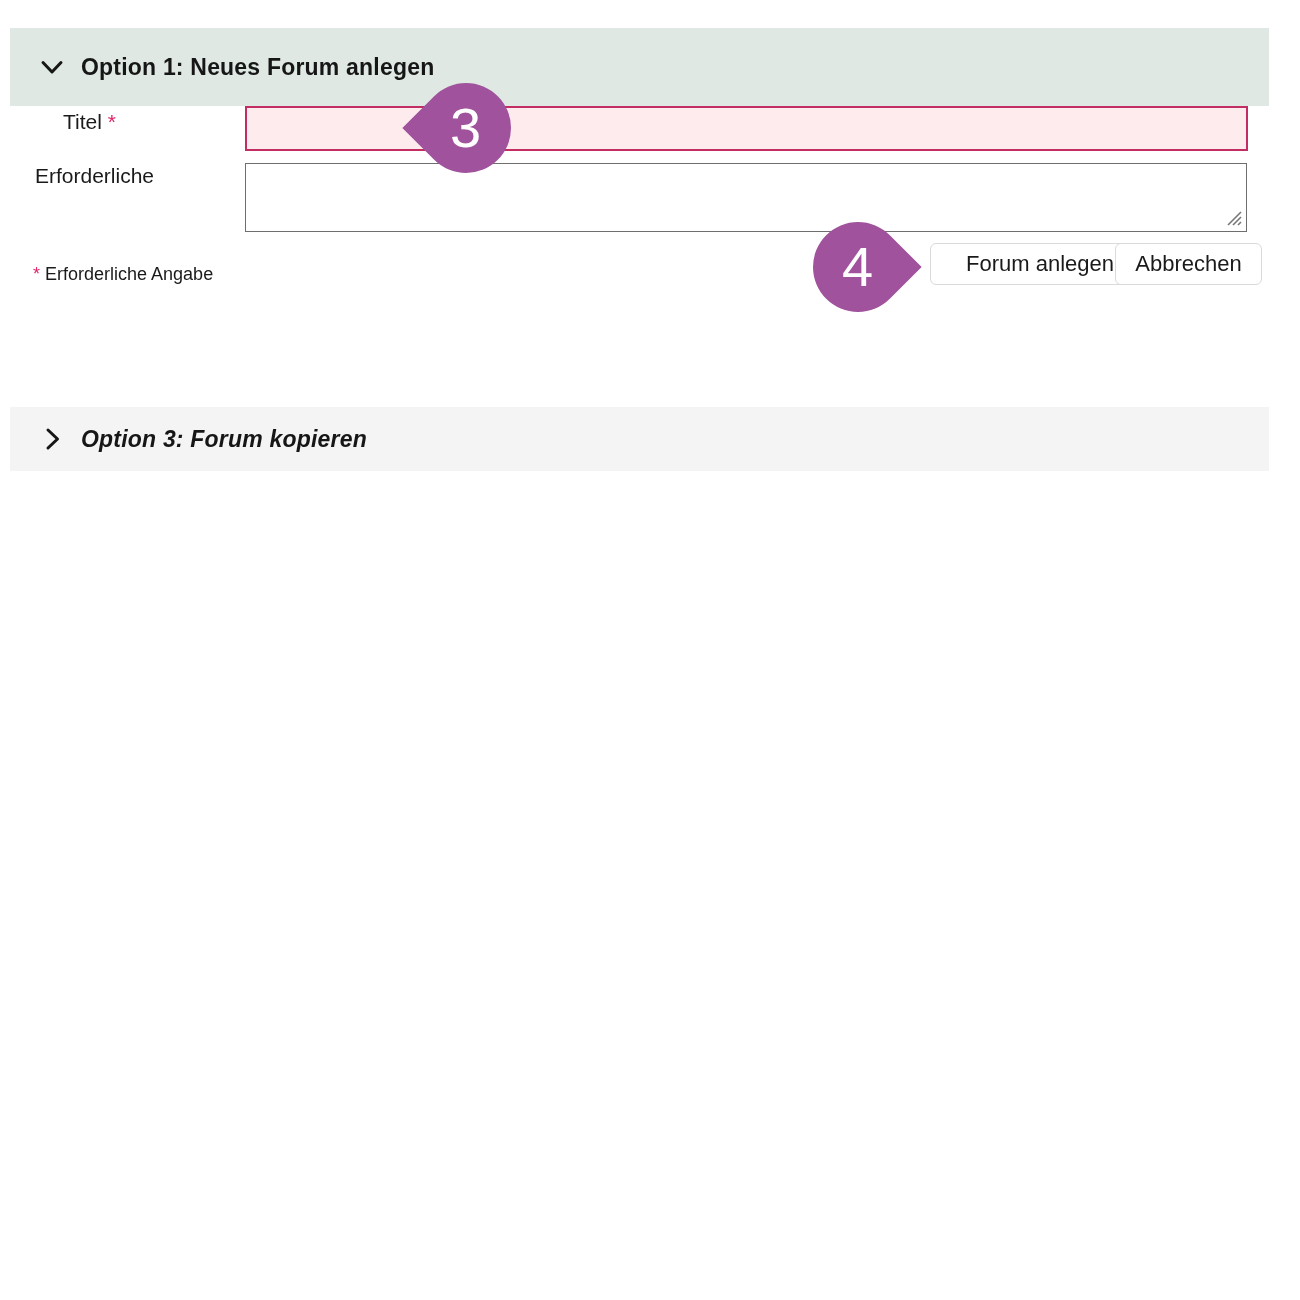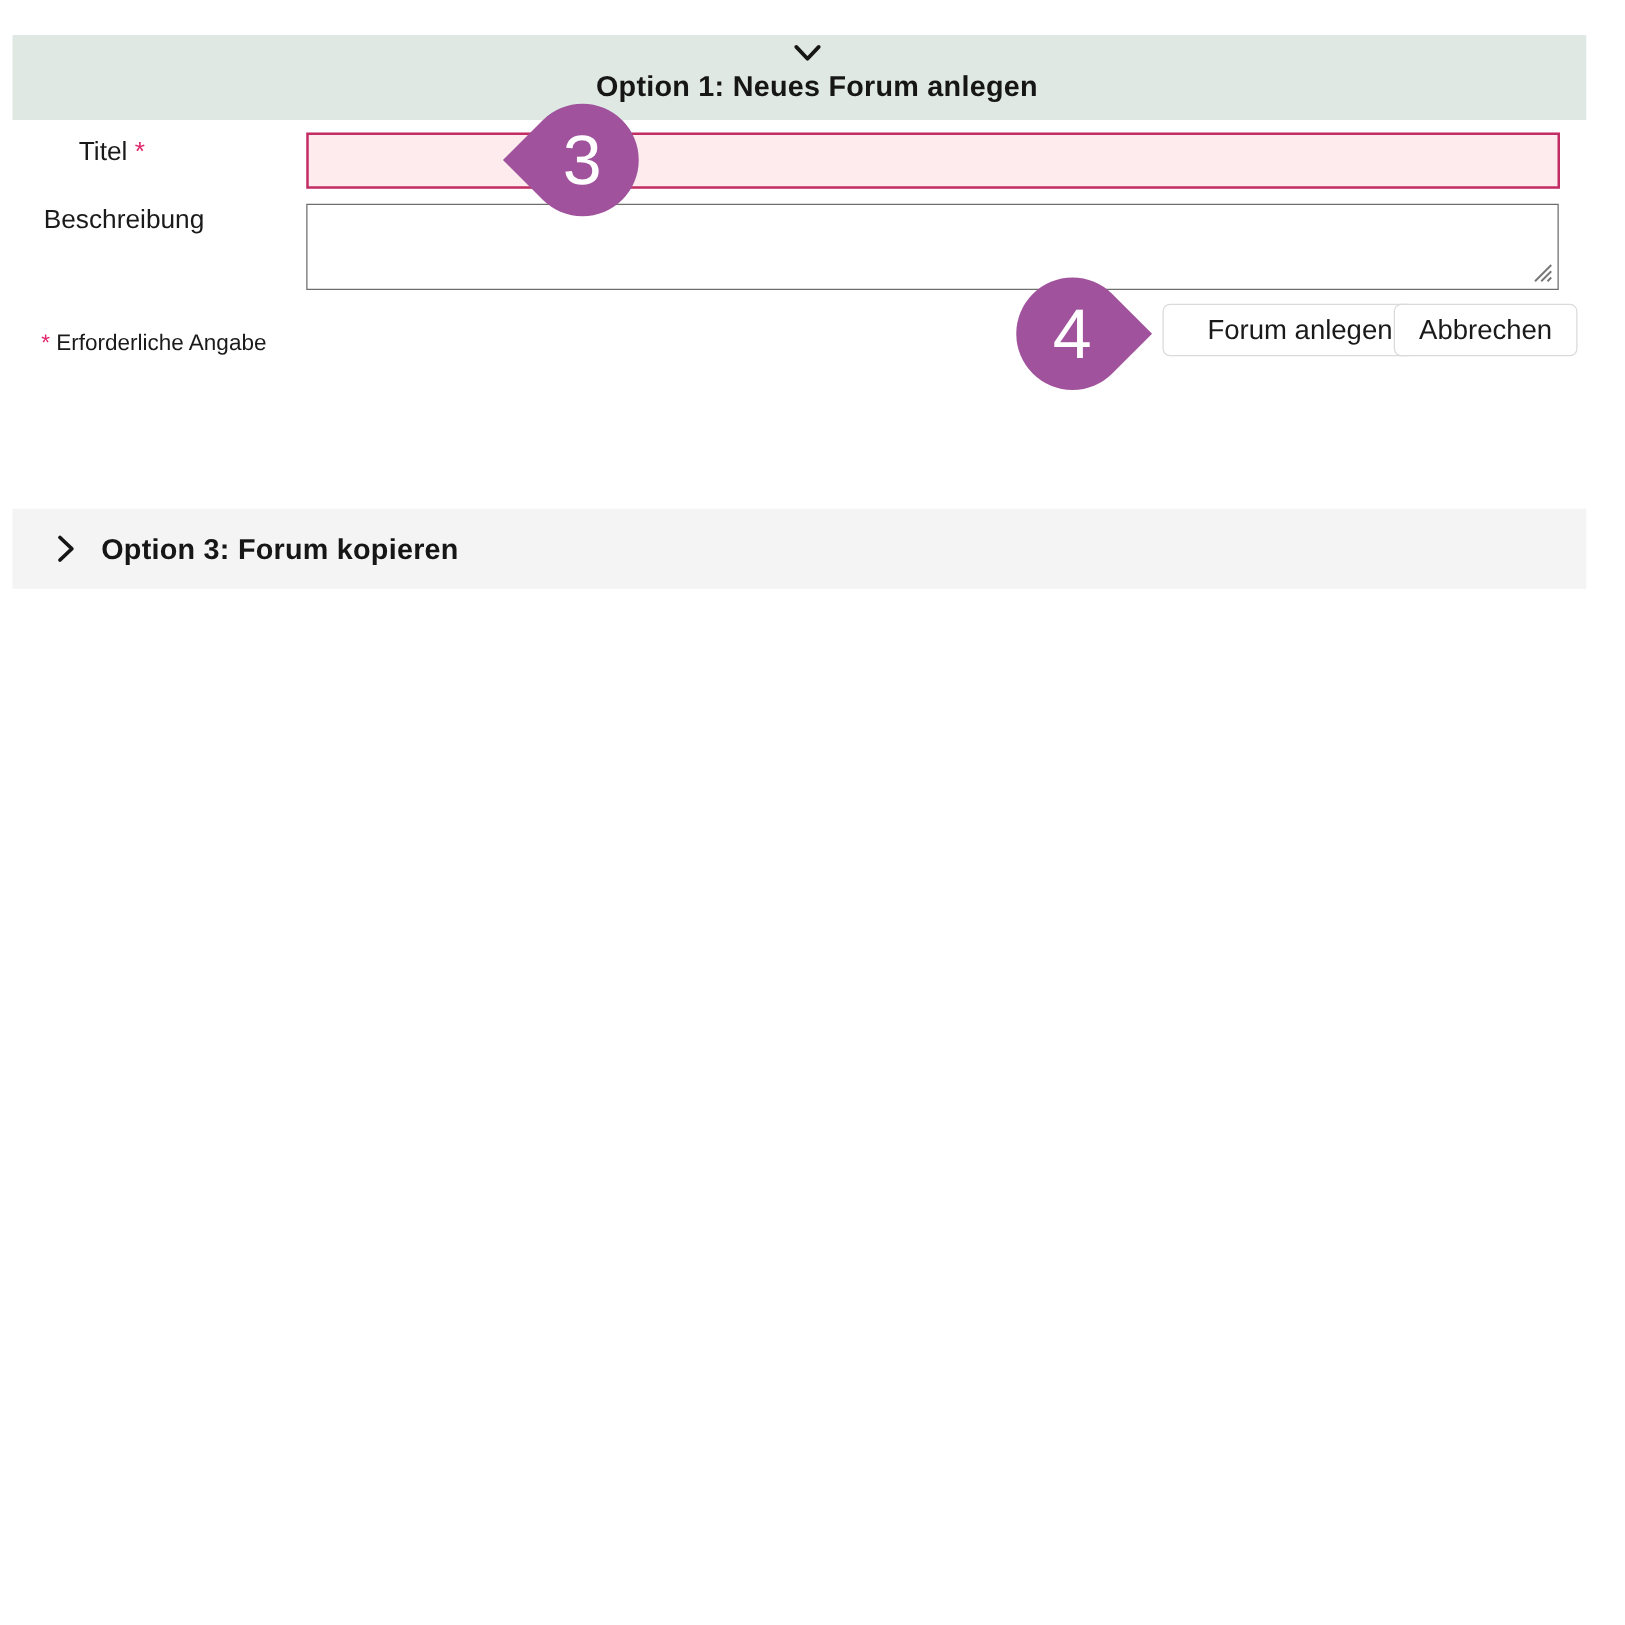--- a/index.html
+++ b/index.html
@@ -19,21 +19,21 @@
     width: 1259px;
     display: flex;
     align-items: center;
     padding-left: 28px;
     box-sizing: border-box;
     cursor: pointer;
   }
   .section-header .chev { display: inline-flex; width: 28px; height: 28px; margin-right: 15px; flex: 0 0 auto; }
   .section-title { font-size: 23px; font-weight: 700; color: #161616; letter-spacing: 0.2px; }
 
-  #section1-header { top: 28px; height: 68px; background: #dfe8e3; flex-direction: column; }
+  #section1-header { top: 28px; height: 78px; background: #dfe8e3; }
   #section2-header { top: 326px; height: 62px; background: #f4f4f4; }
   #section3-header { top: 407px; height: 64px; background: #f4f4f4; }
 
   
   .field-label { position: absolute; left: 35px; font-size: 21px; color: #1a1a1a; }
   #title-label { top: 110px; margin-left: 28px; }
   #description-label { top: 164px; }
   .req-star { color: #e0256b; }
 
   
@@ -131,21 +131,21 @@
     <span class="section-title">Option 1: Neues Forum anlegen</span>
   </div>
 
   <div class="field-label" id="title-label">
     <span>Titel</span>
     <span class="req-star" style="color: rgb(224, 37, 107);">*</span>
   </div>
   <input id="title-input" type="text" value="" style="background: rgb(253, 235, 238); border-color: rgb(194, 45, 99);">
 
   <div class="field-label" id="description-label">
-    <span>Beschreibung</span>
+    <span>Erforderliche</span>
   </div>
   <textarea id="description-textarea" style=""></textarea>
   <span id="resize-handle">
     <svg viewBox="0 0 20 20" width="20" height="20">
       <g stroke="#777777" stroke-width="1.6">
         <line x1="4" y1="17" x2="17" y2="4"></line>
         <line x1="9" y1="17" x2="17" y2="9"></line>
         <line x1="14" y1="17" x2="17" y2="14"></line>
       </g>
     </svg>
@@ -153,21 +153,21 @@
 
   <div id="required-note">
     <span class="req-star" style="color: rgb(224, 37, 107);">*</span>
     <span>Erforderliche Angabe</span>
   </div>
 
   <button class="btn" id="submit-button">Forum anlegen</button>
   <button class="btn" id="cancel-button">Abbrechen</button>
 
 
-  <div class="section-header" id="section3-header" style="background: rgb(244, 244, 244);">
+  <div class="section-header" id="section3-header" style="background: rgb(244, 244, 244); font-style: italic;">
     <span class="chev">
       <svg viewBox="0 0 28 28" width="28" height="28">
         <path d="M10 5 L19.5 14 L10 23" fill="none" stroke="#161616" stroke-width="3" stroke-linecap="round" stroke-linejoin="round"></path>
       </svg>
     </span>
     <span class="section-title">Option 3: Forum kopieren</span>
   </div>
 
   <div class="marker marker-left" id="marker-3" style="background: rgb(160, 82, 156);">
     <span class="marker-num">3</span>

